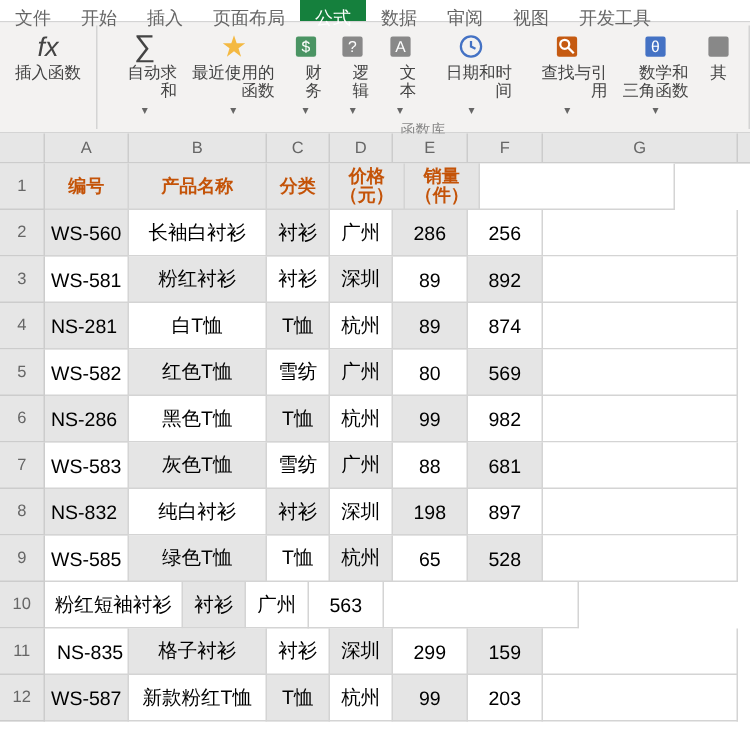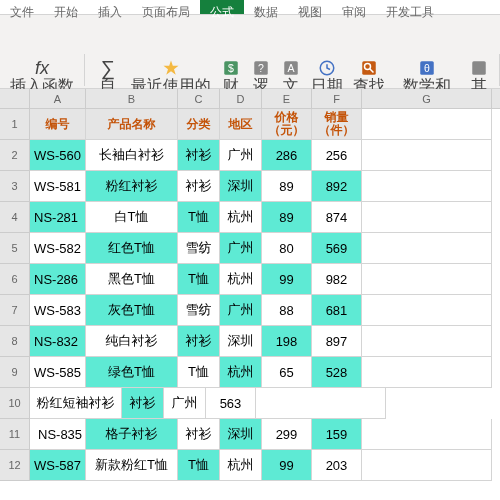--- a/index.html
+++ b/index.html
@@ -3,23 +3,23 @@
 <meta charset="utf-8">
 <style>
 * { margin: 0; padding: 0; box-sizing: border-box; font-family: "Microsoft YaHei", sans-serif; }
 body { background: #fff; font-size: 12px; overflow: hidden; width: 500px; height: 500px; }
 
 .tabs { display: flex; background: #fff; border-bottom: 1px solid #d4d4d4; height: 15px; }
 .tab { padding: 4px 10px; color: #666; cursor: pointer; font-size: 12px; }
 .tab.active { background: #15803d; color: #fff; }
 
 .ribbon { display: flex; background: #f3f2f1; border-bottom: 1px solid #d4d4d4; height: 74px; padding: 2px 0; }
-.rb-group { display: flex; flex-direction: column; align-items: center; border-right: 1px solid #d4d4d4; padding: 2px 6px; margin-top: 37px; }
+.rb-group { display: flex; flex-direction: column; align-items: center; border-right: 1px solid #d4d4d4; padding: 2px 6px; }
 .rb-big { display: flex; flex-direction: column; align-items: center; gap: 2px; cursor: pointer; padding: 2px 4px; }
-.rb-label { font-size: 16px; color: #444; text-align: center; line-height: 12px; }
+.rb-label { font-size: 11px; color: #444; text-align: right; line-height: 12px; }
 .rb-icon { width: 20px; height: 20px; display: flex; align-items: center; justify-content: center; }
 .rb-caret { font-size: 8px; color: #666; }
 .rb-group-label { font-size: 10px; color: #888; margin-top: auto; }
 .rb-row { display: flex; gap: 2px; }
 
 .grid-wrap { position: relative; }
 .col-headers { display: flex; background: #e6e6e6; border-bottom: 1px solid #ccc; height: 20px; }
 .col-h { border-right: 1px solid #ccc; text-align: center; font-size: 11px; color: #666; line-height: 20px; }
 .row-h { background: #e6e6e6; border-right: 1px solid #ccc; border-bottom: 1px solid #ccc; text-align: center; font-size: 11px; color: #666; display: flex; align-items: center; justify-content: center; }
 .sel-all { width: 30px; background: #e6e6e6; border-right: 1px solid #ccc; }
@@ -30,35 +30,35 @@
 .w-rh { width: 30px; }
 .w-a { width: 56px; }
 .w-b { width: 92px; }
 .w-c { width: 42px; }
 .w-d { width: 42px; }
 .w-e { width: 50px; }
 .w-f { width: 50px; }
 .w-g { width: 130px; }
 
 .hdr-cell { background: #e5e5e5; color: #c45308; font-weight: bold; font-size: 12px; line-height: 13px; text-align: center; flex-direction: column; }
-.shade { background: #5eead4; }
+.shade { background: #e5e5e5; }
 .empty-cell { border-right: 1px solid #d4d4d4; border-bottom: 1px solid #d4d4d4; background: #fff; }
 </style>
 </head>
 <body>
 
 <div class="tabs" id="tabs">
     <div class="tab">文件</div>
     <div class="tab">开始</div>
     <div class="tab">插入</div>
     <div class="tab">页面布局</div>
     <div class="tab active">公式</div>
     <div class="tab">数据</div>
+    <div class="tab">审阅</div>
     <div class="tab">视图</div>
-    <div class="tab">审阅</div>
     <div class="tab">开发工具</div>
   </div>
 
 <div class="ribbon">
   <div class="rb-group">
     <div class="rb-big">
       <div class="rb-icon" style="font-style:italic;font-size:18px;color:#444">fx</div>
       <div class="rb-label">插入函数</div>
     </div>
   </div>
@@ -164,21 +164,20 @@
     <div class="col-h w-e">E</div>
     <div class="col-h w-f">F</div>
     <div class="col-h w-g">G</div>
   </div>
   <div class="grid-body" id="grid-body">
       <div class="grid-row">
         <div class="row-h w-rh">1</div>
         <div class="cell hdr-cell w-a">编号</div>
         <div class="cell hdr-cell w-b">产品名称</div>
         <div class="cell hdr-cell w-c">分类</div>
-        <div class="cell hdr-cell w-d">地区</div>
         <div class="cell hdr-cell w-e" style="white-space:pre">价格
 （元）</div>
         <div class="cell hdr-cell w-f" style="white-space:pre">销量
 （件）</div>
         <div class="empty-cell w-g"></div>
       </div>
       <div class="grid-row">
         <div class="row-h w-rh">2</div>
         <div class="cell w-a shade" style="justify-content:flex-start;padding-left:4px">WS-560</div>
         <div class="cell w-b">长袖白衬衫</div>

